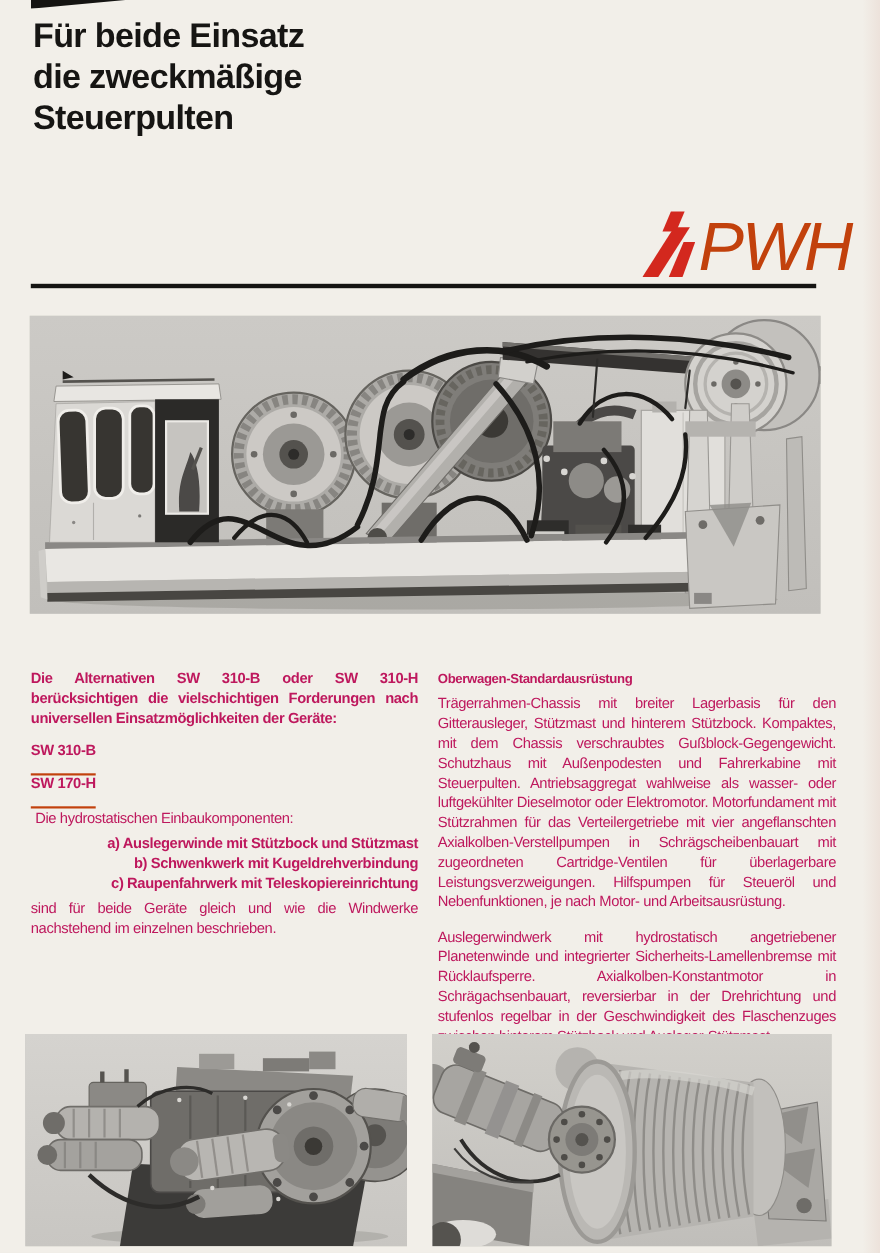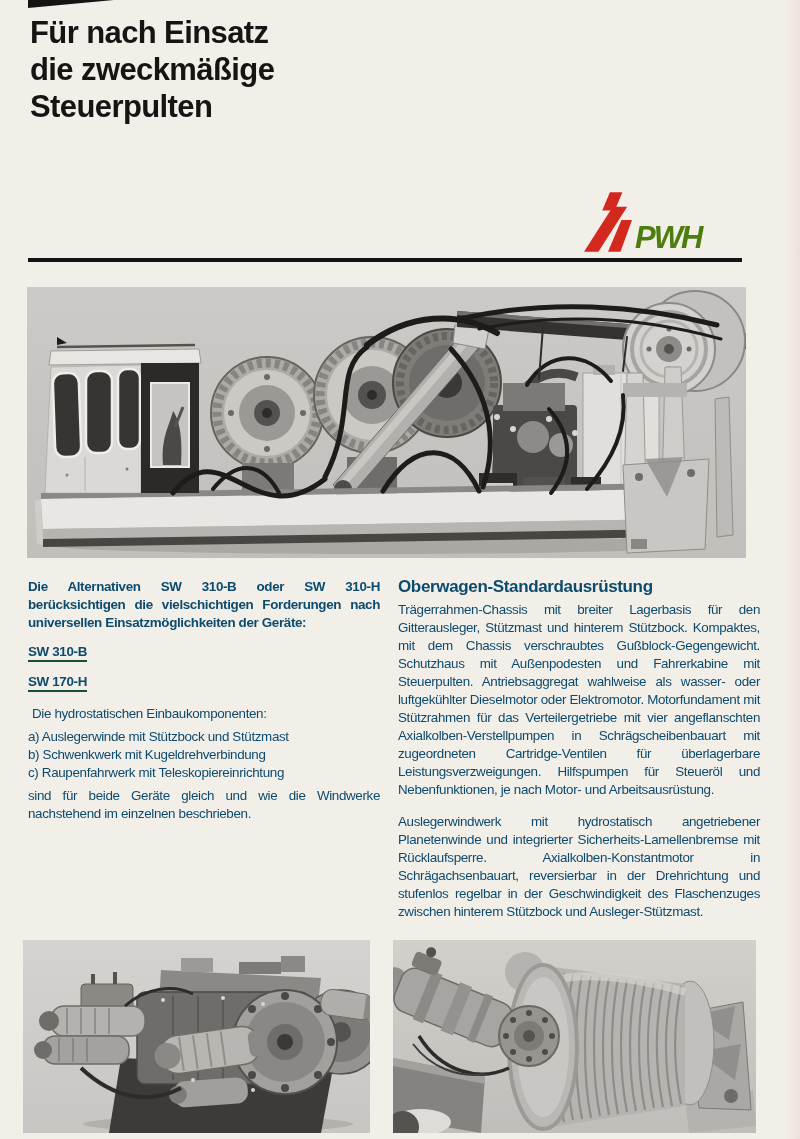--- a/index.html
+++ b/index.html
@@ -7,52 +7,52 @@
         font-family:"Liberation Sans",sans-serif;overflow:hidden;}
   .page::after{content:"";position:absolute;right:0;top:0;width:16px;height:100%;
         background:linear-gradient(to right,rgba(224,196,186,0),rgba(224,196,186,.30));pointer-events:none;}
   .corner-wedge{position:absolute;left:28px;top:0;width:86px;height:8px;background:#151412;
         clip-path:polygon(0 0,100% 0,0 100%);}
   .title{position:absolute;left:30px;top:14px;margin:0;font-size:31px;line-height:37px;
         font-weight:700;color:#161513;letter-spacing:-0.6px;}
   .title span{display:block;}
   .logo{position:absolute;left:584px;top:191px;display:flex;align-items:flex-end;height:62px;}
   .logo-mark{width:48px;height:62px;display:block;}
-  .logo-text{font-size:31px;line-height:0.92;font-weight:700;font-style:italic;
-        letter-spacing:-2px;color:#4d7c0f;margin-left:3px;}
+  .logo-text{font-size:62px;line-height:0.92;font-weight:400;font-style:italic;
+        letter-spacing:-2px;color:#c2410c;margin-left:3px;}
   .rule{position:absolute;left:28px;top:258px;width:714px;height:3.5px;background:#151412;}
   .photo{position:absolute;margin:0;overflow:hidden;background:#c7c5c1;}
   .photo svg{display:block;width:100%;height:100%;}
   .photo-main{left:27px;top:287px;width:719px;height:271px;}
   .photo-bl{left:23px;top:940px;width:347px;height:193px;}
   .photo-br{left:393px;top:940px;width:363px;height:193px;}
-  .col{position:absolute;top:578px;color:#0c4a6e;font-size:13.4px;line-height:18px;
+  .col{position:absolute;top:608px;color:#be185d;font-size:13.4px;line-height:18px;
         letter-spacing:-0.35px;text-align:justify;hyphens:auto;-webkit-hyphens:auto;}
   .col-left{left:28px;width:352px;}
   .col-right{left:398px;width:362px;}
   .intro{font-weight:700;margin:0 0 11px;}
   .def-row{display:flex;margin:0 0 12px;}
   .term{flex:0 0 87px;font-weight:700;text-align:left;}
-  .term-text{border-bottom:2px solid #14532d;padding-bottom:1px;}
+  .term-text{border-bottom:2px solid #c2410c;padding-bottom:14px;}
   .def{flex:1;margin:0;}
   .lead{margin:14px 4px 5px;}
-  .list-item{margin:0;text-align:left;}
+  .list-item{margin:0;text-align:right;font-weight:bold;}
   .outro{margin:5px 0 0;}
-  .col-right h2{font-size:17px;line-height:18px;margin:0 0 5px;font-weight:700;text-align:left;}
+  .col-right h2{font-size:12px;line-height:18px;margin:0 0 5px;font-weight:700;text-align:left;}
   .col-right p{margin:0 0 14px;}
 </style>
 </head>
 <body>
 
 <div class="page">
 
   <div class="corner-wedge"></div>
 
   <h1 class="title">
-    <span>Für nach Einsatz</span>
+    <span>Für beide Einsatz</span>
     <span>die zweckmäßige</span>
     <span>Steuerpulten</span>
   </h1>
 
   <div class="logo">
     <svg class="logo-mark" viewBox="0 0 50 62" aria-hidden="true">
       <polygon points="27,0 40,0 32,19 19,19" fill="#d3281e"></polygon>
       <polygon points="30,15 45,15 15,62 0,62" fill="#d3281e"></polygon>
       <polygon points="39,29 50,29 38,62 25,62" fill="#d3281e"></polygon>
     </svg>

